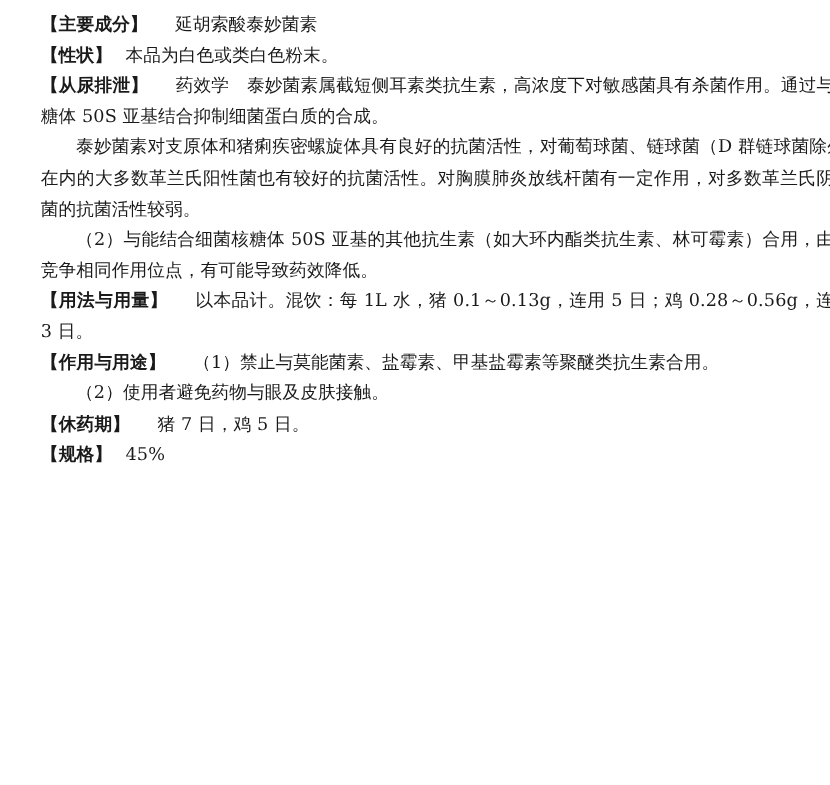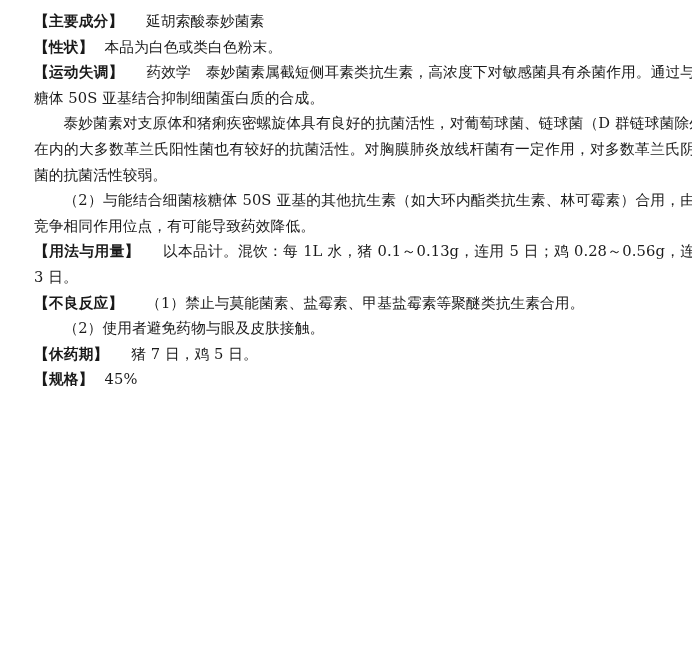--- a/index.html
+++ b/index.html
@@ -48,22 +48,22 @@
     width: 0.75em;
   }
 </style>
 </head>
 <body>
 
 <div class="page">
   <div id="sections-root">
       <p class="para hang"><span class="lbl">【主要成分】</span><span class="gap"></span><span>延胡索酸泰妙菌素</span></p>
       <p class="para hang"><span class="lbl">【性状】</span><span class="gap-s"></span><span>本品为白色或类白色粉末。</span></p>
-      <p class="para hang"><span class="lbl">【运动失调】</span><span class="gap"></span><span>药效学　泰妙菌素属截短侧耳素类抗生素，高浓度下对敏感菌具有杀菌作用。通过与核糖体 50S 亚基结合抑制细菌蛋白质的合成。</span></p>
+      <p class="para hang"><span class="lbl">【从尿排泄】</span><span class="gap"></span><span>药效学　泰妙菌素属截短侧耳素类抗生素，高浓度下对敏感菌具有杀菌作用。通过与核糖体 50S 亚基结合抑制细菌蛋白质的合成。</span></p>
       <p class="para indent"><span>泰妙菌素对支原体和猪痢疾密螺旋体具有良好的抗菌活性，对葡萄球菌、链球菌（D 群链球菌除外)在内的大多数革兰氏阳性菌也有较好的抗菌活性。对胸膜肺炎放线杆菌有一定作用，对多数革兰氏阴性菌的抗菌活性较弱。</span></p>
       <p class="para indent"><span>（2）与能结合细菌核糖体 50S 亚基的其他抗生素（如大环内酯类抗生素、林可霉素）合用，由于竞争相同作用位点，有可能导致药效降低。</span></p>
       <p class="para hang"><span class="lbl">【用法与用量】</span><span class="gap"></span><span>以本品计。混饮：每 1L 水，猪 0.1～0.13g，连用 5 日；鸡 0.28～0.56g，连用 3 日。</span></p>
-      <p class="para hang"><span class="lbl">【不良反应】</span><span class="gap"></span><span>（1）禁止与莫能菌素、盐霉素、甲基盐霉素等聚醚类抗生素合用。</span></p>
+      <p class="para hang"><span class="lbl">【作用与用途】</span><span class="gap"></span><span>（1）禁止与莫能菌素、盐霉素、甲基盐霉素等聚醚类抗生素合用。</span></p>
       <p class="para indent"><span>（2）使用者避免药物与眼及皮肤接触。</span></p>
       <p class="para hang"><span class="lbl">【休药期】</span><span class="gap"></span><span>猪 7 日，鸡 5 日。</span></p>
       <p class="para hang"><span class="lbl">【规格】</span><span class="gap-s"></span><span>45%</span></p>
     </div>
 </div>
 
 </body></html>

